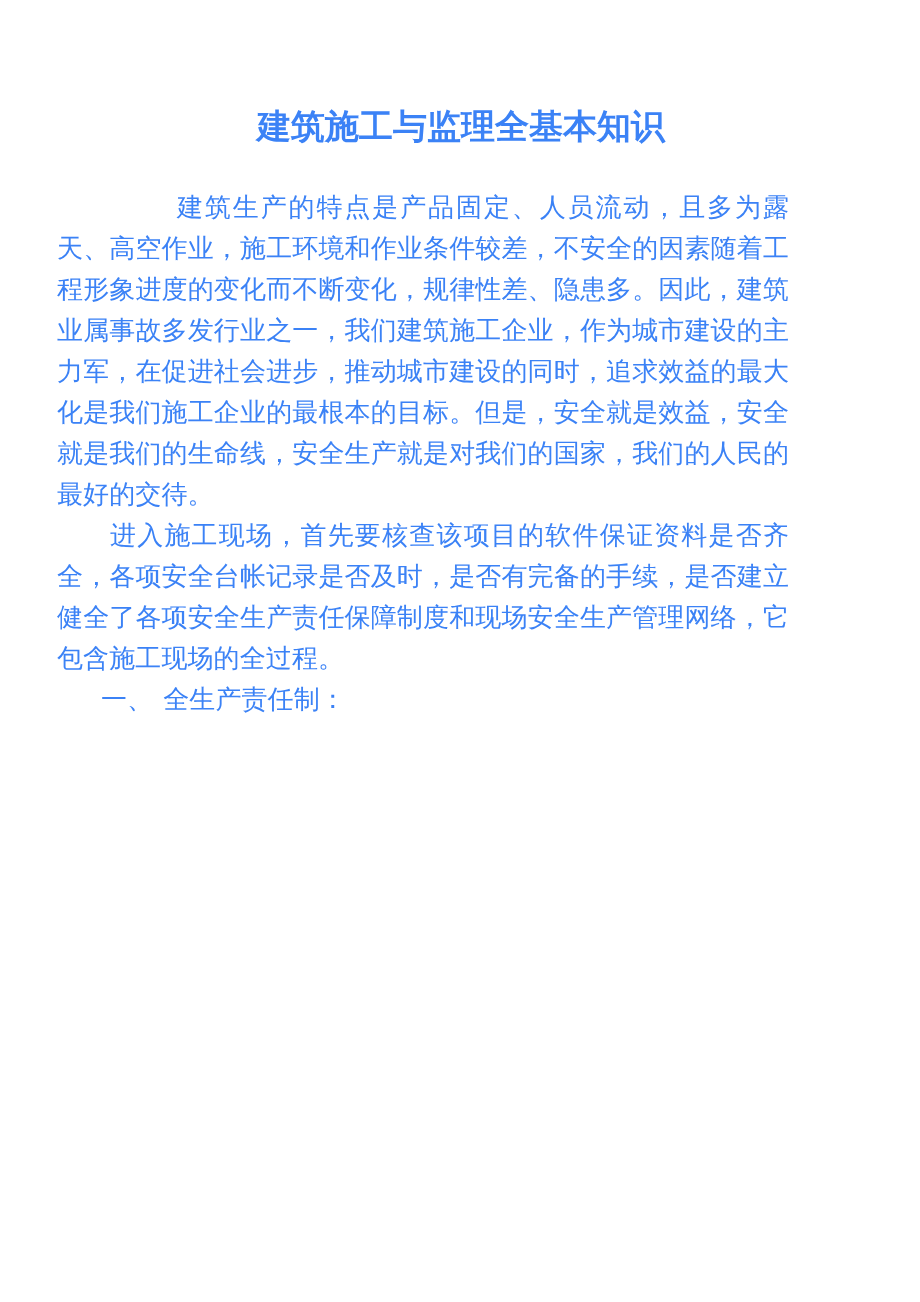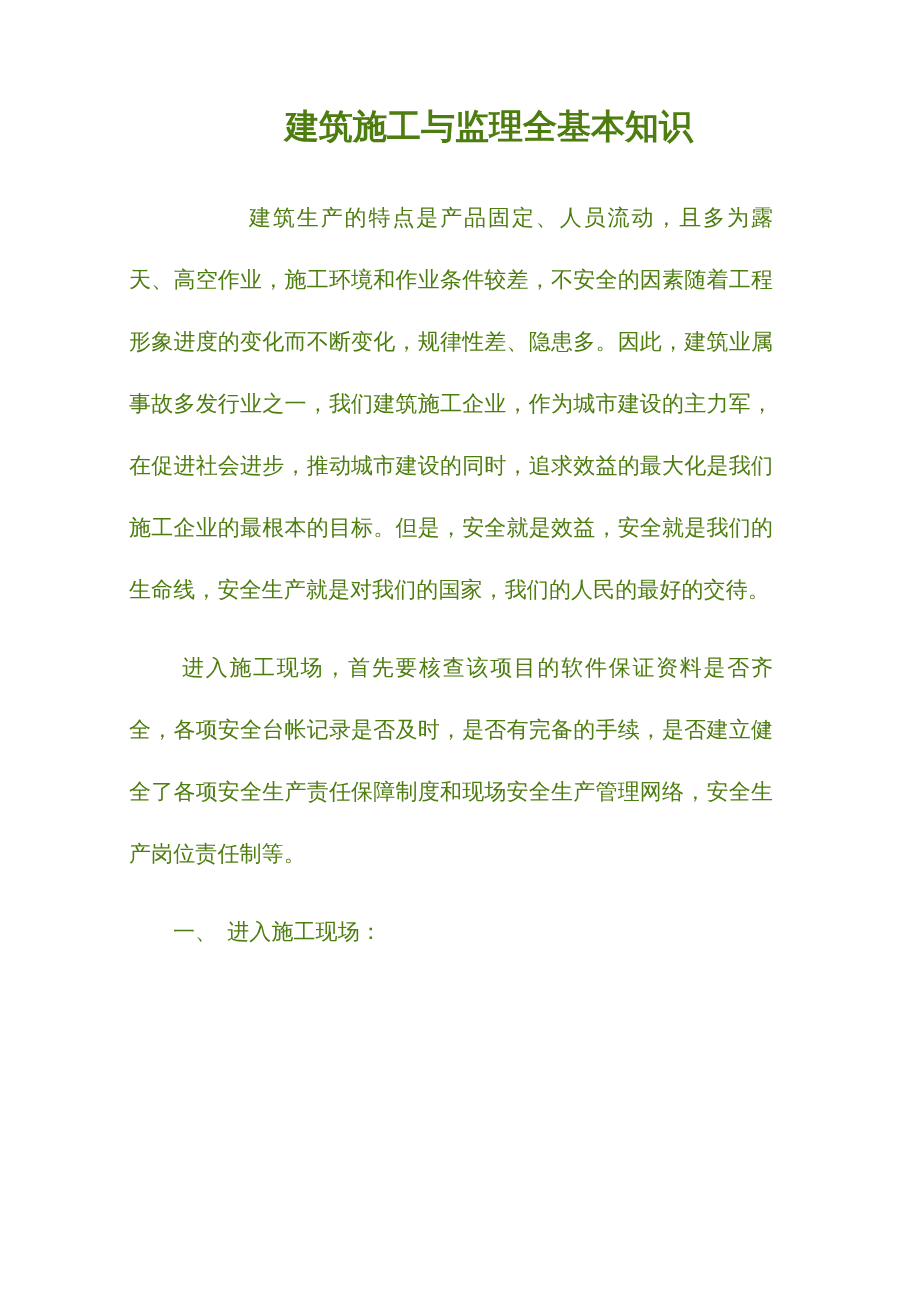--- a/index.html
+++ b/index.html
@@ -6,55 +6,55 @@
     margin: 0;
     padding: 0;
     background: #ffffff;
   }
   .page {
     position: relative;
     width: 920px;
     height: 1302px;
     box-sizing: border-box;
     background: #ffffff;
-    color: #4d7c0f;
-    padding: 104px 131px 0 113px;
+    color: #3b82f6;
+    padding: 104px 131px 0 57px;
     font-family: "Liberation Serif", "DejaVu Serif", serif;
     overflow: hidden;
   }
   .doc-title {
     margin: 0 0 37px 0;
     padding-left: 76px;
     font-size: 34px;
     line-height: 46px;
     font-weight: bold;
     text-align: center;
     white-space: nowrap;
     letter-spacing: 0;
   }
   .para {
-    margin: 16px;
-    font-size: 22px;
-    line-height: 62px;
+    margin: 0;
+    font-size: 26px;
+    line-height: 41px;
     text-align: justify;
     text-justify: inter-ideograph;
     word-break: break-all;
     letter-spacing: 0.1px;
   }
   .indent-p1 { text-indent: 120px; }
   .indent-p2 { text-indent: 59px; }
   .indent-p3 { text-indent: 53px; }
   .list-line { text-indent: 44px; text-align: left; }
   .list-marker { margin-right: 10px; }
 </style>
 </head>
 <body>
 
 <div class="page">
   <h1 class="doc-title">建筑施工与监理全基本知识</h1>
 
   <p class="para indent-p1">建筑生产的特点是产品固定、人员流动，且多为露天、高空作业，施工环境和作业条件较差，不安全的因素随着工程形象进度的变化而不断变化，规律性差、隐患多。因此，建筑业属事故多发行业之一，我们建筑施工企业，作为城市建设的主力军，在促进社会进步，推动城市建设的同时，追求效益的最大化是我们施工企业的最根本的目标。但是，安全就是效益，安全就是我们的生命线，安全生产就是对我们的国家，我们的人民的最好的交待。</p>
 
 
-  <p class="para indent-p3">进入施工现场，首先要核查该项目的软件保证资料是否齐全，各项安全台帐记录是否及时，是否有完备的手续，是否建立健全了各项安全生产责任保障制度和现场安全生产管理网络，安全生产岗位责任制等。</p>
+  <p class="para indent-p3">进入施工现场，首先要核查该项目的软件保证资料是否齐全，各项安全台帐记录是否及时，是否有完备的手续，是否建立健全了各项安全生产责任保障制度和现场安全生产管理网络，它包含施工现场的全过程。</p>
 
-  <p class="para list-line"><span class="list-marker">一、</span><span>进入施工现场：</span></p>
+  <p class="para list-line"><span class="list-marker">一、</span><span>全生产责任制：</span></p>
 </div>
 
 </body></html>

